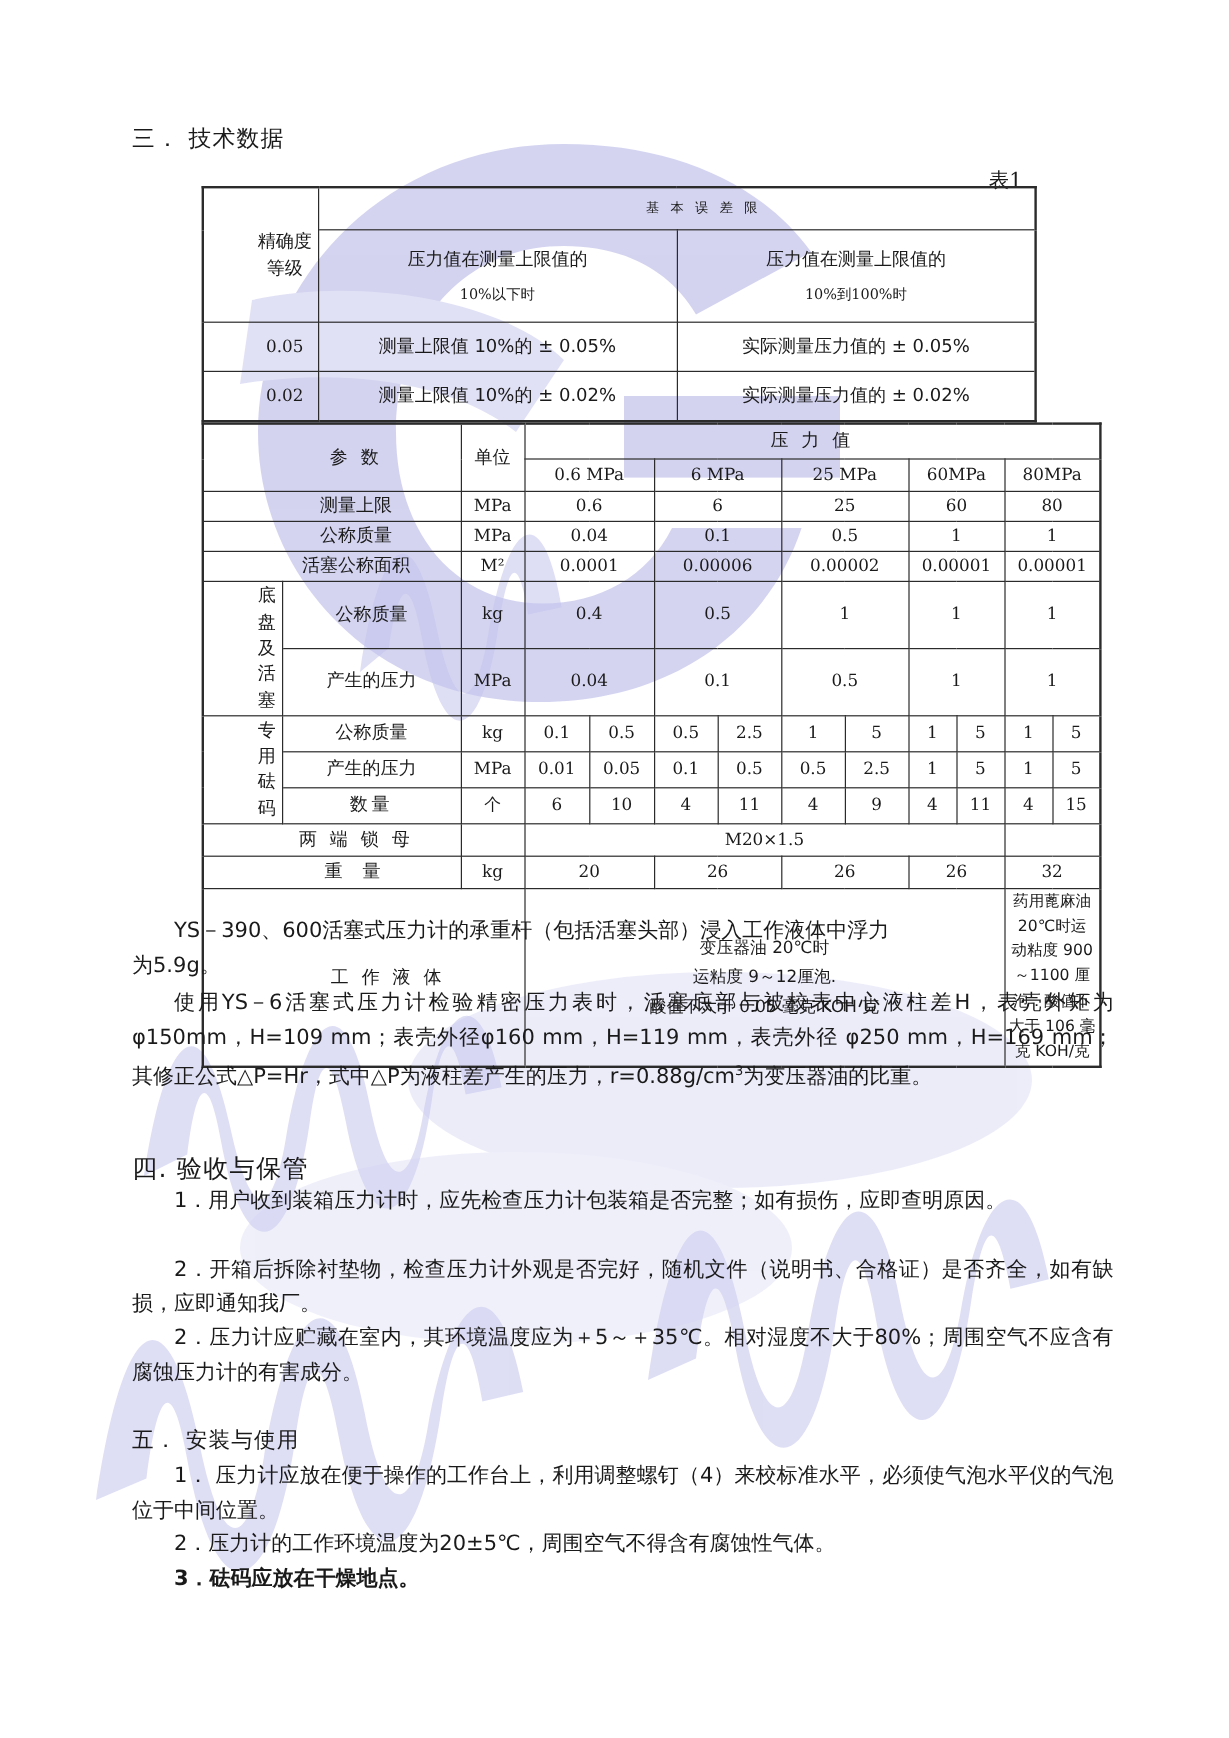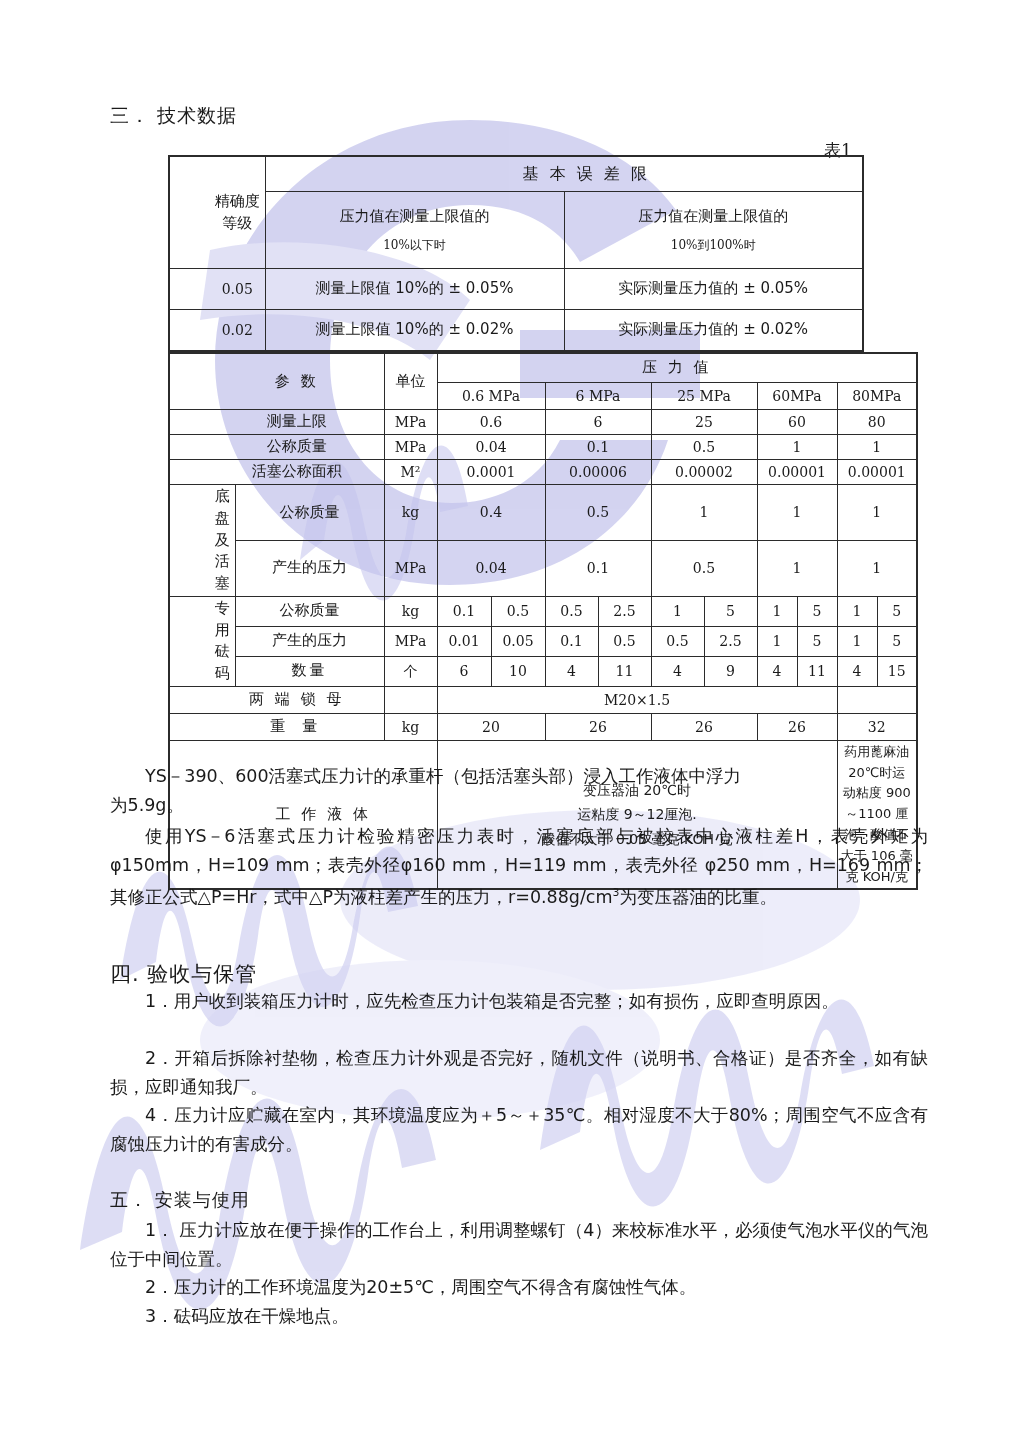--- a/index.html
+++ b/index.html
@@ -169,21 +169,21 @@
       <col style="width:96px">
       <col style="width:299px">
       <col style="width:299px">
     </colgroup>
     <tbody>
       <tr>
         <td rowspan="2" class="outer-top outer-left cjk" style="font-size:15px;">
           <div>精确度</div>
           <div>等级</div>
         </td>
-        <td colspan="2" class="outer-top outer-right cjk sp3" style="height:32px; font-size:16px;padding-left:47px;">基 本 误 差 限</td>
+        <td colspan="2" class="outer-top outer-right cjk sp3" style="height:32px; font-size:11px;padding-left:47px;">基 本 误 差 限</td>
       </tr>
       <tr>
         <td class="cjk" style="height:74px; font-size:15px;">
           <div>压力值在测量上限值的</div>
           <div style="height:9px"></div>
           <div class="serifsm">10%以下时</div>
         </td>
         <td class="outer-right cjk" style="font-size:15px;">
           <div>压力值在测量上限值的</div>
           <div style="height:9px"></div>
@@ -378,21 +378,21 @@
   </div>
 
   <div class="para indent2" style="left:110px; top:822px; width:818px;">
     <span>使用YS－6活塞式压力计检验精密压力表时，活塞底部与被校表中心液柱差H，表壳外矩为φ150mm，H=109 mm；表壳外径φ160 mm，H=119 mm，表壳外径 φ250 mm，H=169 mm；其修正公式△P=Hr，式中△P为液柱差产生的压力，r=0.88g/cm</span><sup>3</sup><span>为变压器油的比重。</span>
   </div>
 
   <div class="sec-head" style="left:110px; top:960px; font-size:21px;">四. 验收与保管</div>
 
   <div class="para indent2" style="left:110px; top:987px; width:818px;">1．用户收到装箱压力计时，应先检查压力计包装箱是否完整；如有损伤，应即查明原因。</div>
   <div class="para indent2" style="left:110px; top:1044px; width:818px;">2．开箱后拆除衬垫物，检查压力计外观是否完好，随机文件（说明书、合格证）是否齐全，如有缺损，应即通知我厂。</div>
-  <div class="para indent2" style="left:110px; top:1101px; width:818px;">4．压力计应贮藏在室内，其环境温度应为＋5～＋35℃。相对湿度不大于80%；周围空气不应含有腐蚀压力计的有害成分。</div>
+  <div class="para indent2" style="left:110px; top:1101px; width:818px;">2．压力计应贮藏在室内，其环境温度应为＋5～＋35℃。相对湿度不大于80%；周围空气不应含有腐蚀压力计的有害成分。</div>
 
   <div class="sec-head" style="left:110px; top:1188px; font-size:18px;">五．  安装与使用</div>
 
   <div class="para indent2" style="left:110px; top:1216px; width:818px;">1． 压力计应放在便于操作的工作台上，利用调整螺钉（4）来校标准水平，必须使气泡水平仪的气泡位于中间位置。</div>
   <div class="para indent2" style="left:110px; top:1273px; width:818px;">2．压力计的工作环境温度为20±5℃，周围空气不得含有腐蚀性气体。</div>
-  <div class="para indent2" style="left:110px; top:1302px; width:818px;">3．砝码应放在干燥地点。</div>
+  <div class="para indent2" style="left:110px; top:1302px; width:818px;font-weight:bold;">3．砝码应放在干燥地点。</div>
 
 </div>
 
 </body></html>

